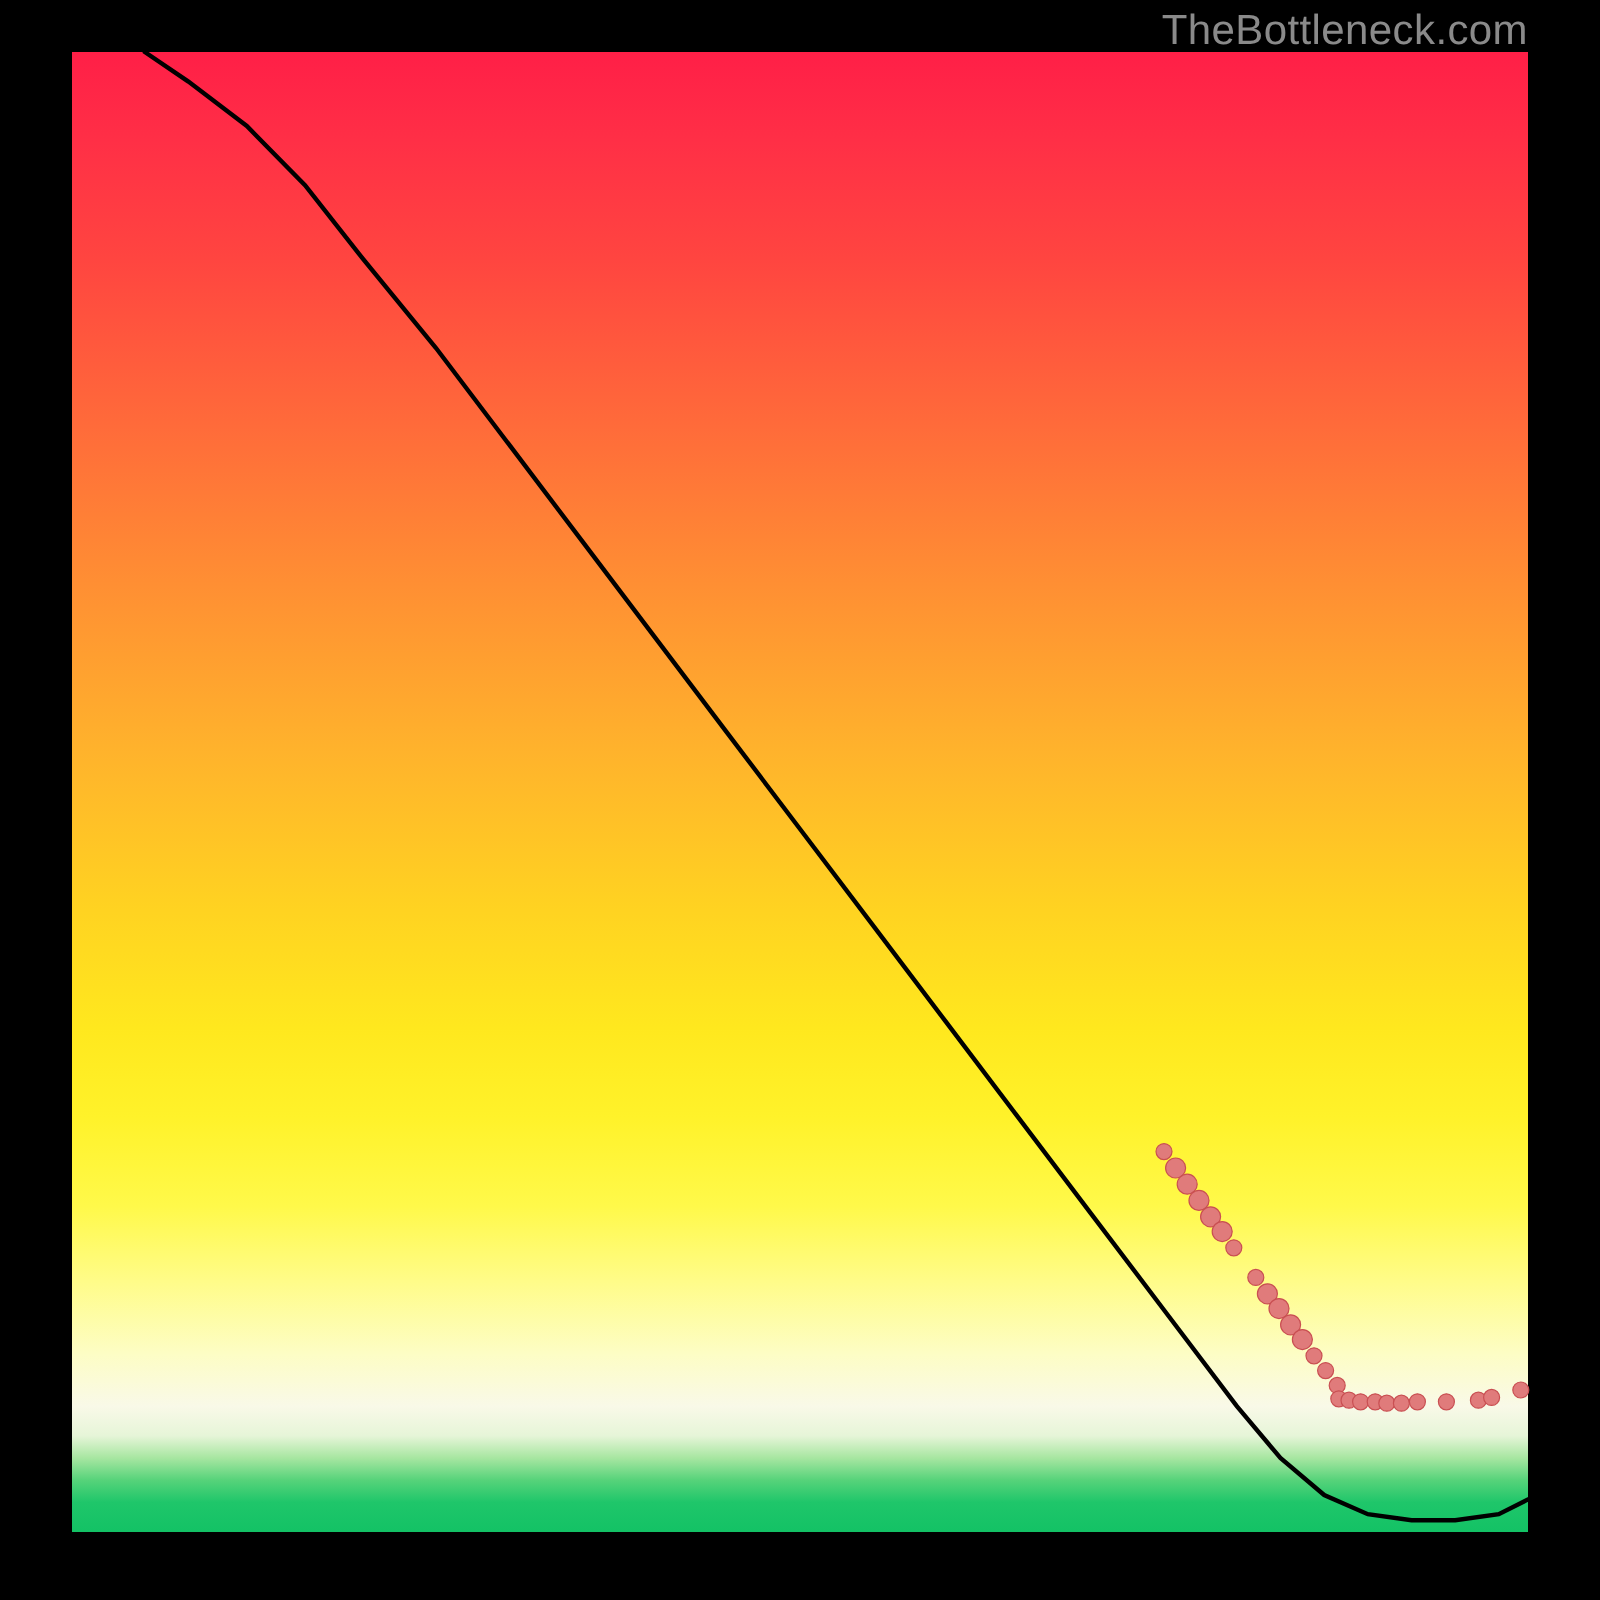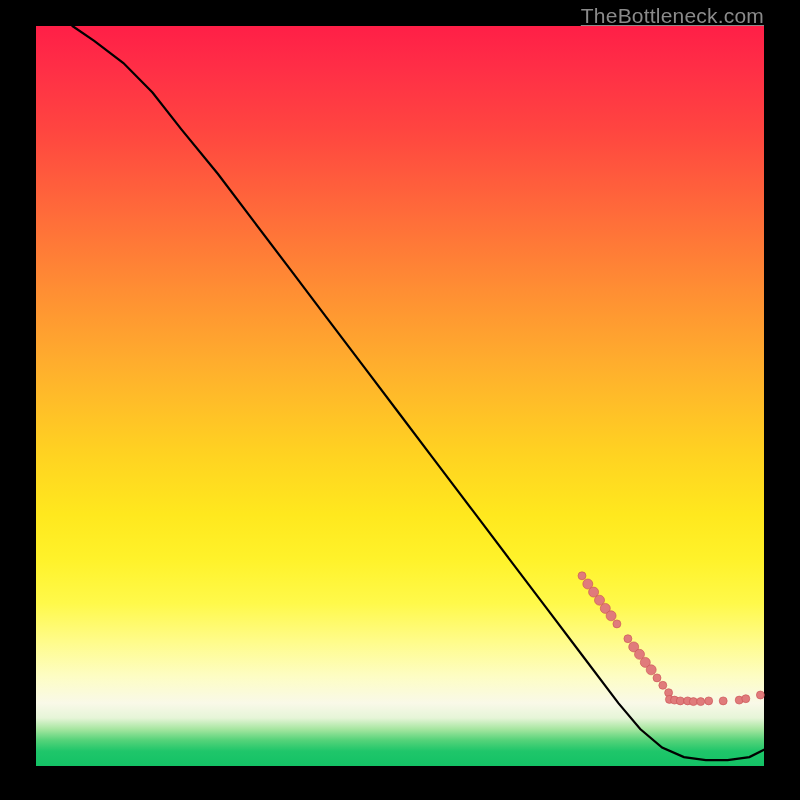--- a/index.html
+++ b/index.html
@@ -46,21 +46,20 @@
     );
   }
   .watermark {
     position: absolute;
     top: 4px;
     right: 36px;
     color: #8a8a8a;
     font-size: 21px;
     letter-spacing: 0.2px;
     user-select: none;
-    text-decoration: underline;
   }
   svg.curve {
     position: absolute;
     left: 0;
     top: 0;
     width: 728px;
     height: 740px;
     overflow: visible;
   }
 </style>

